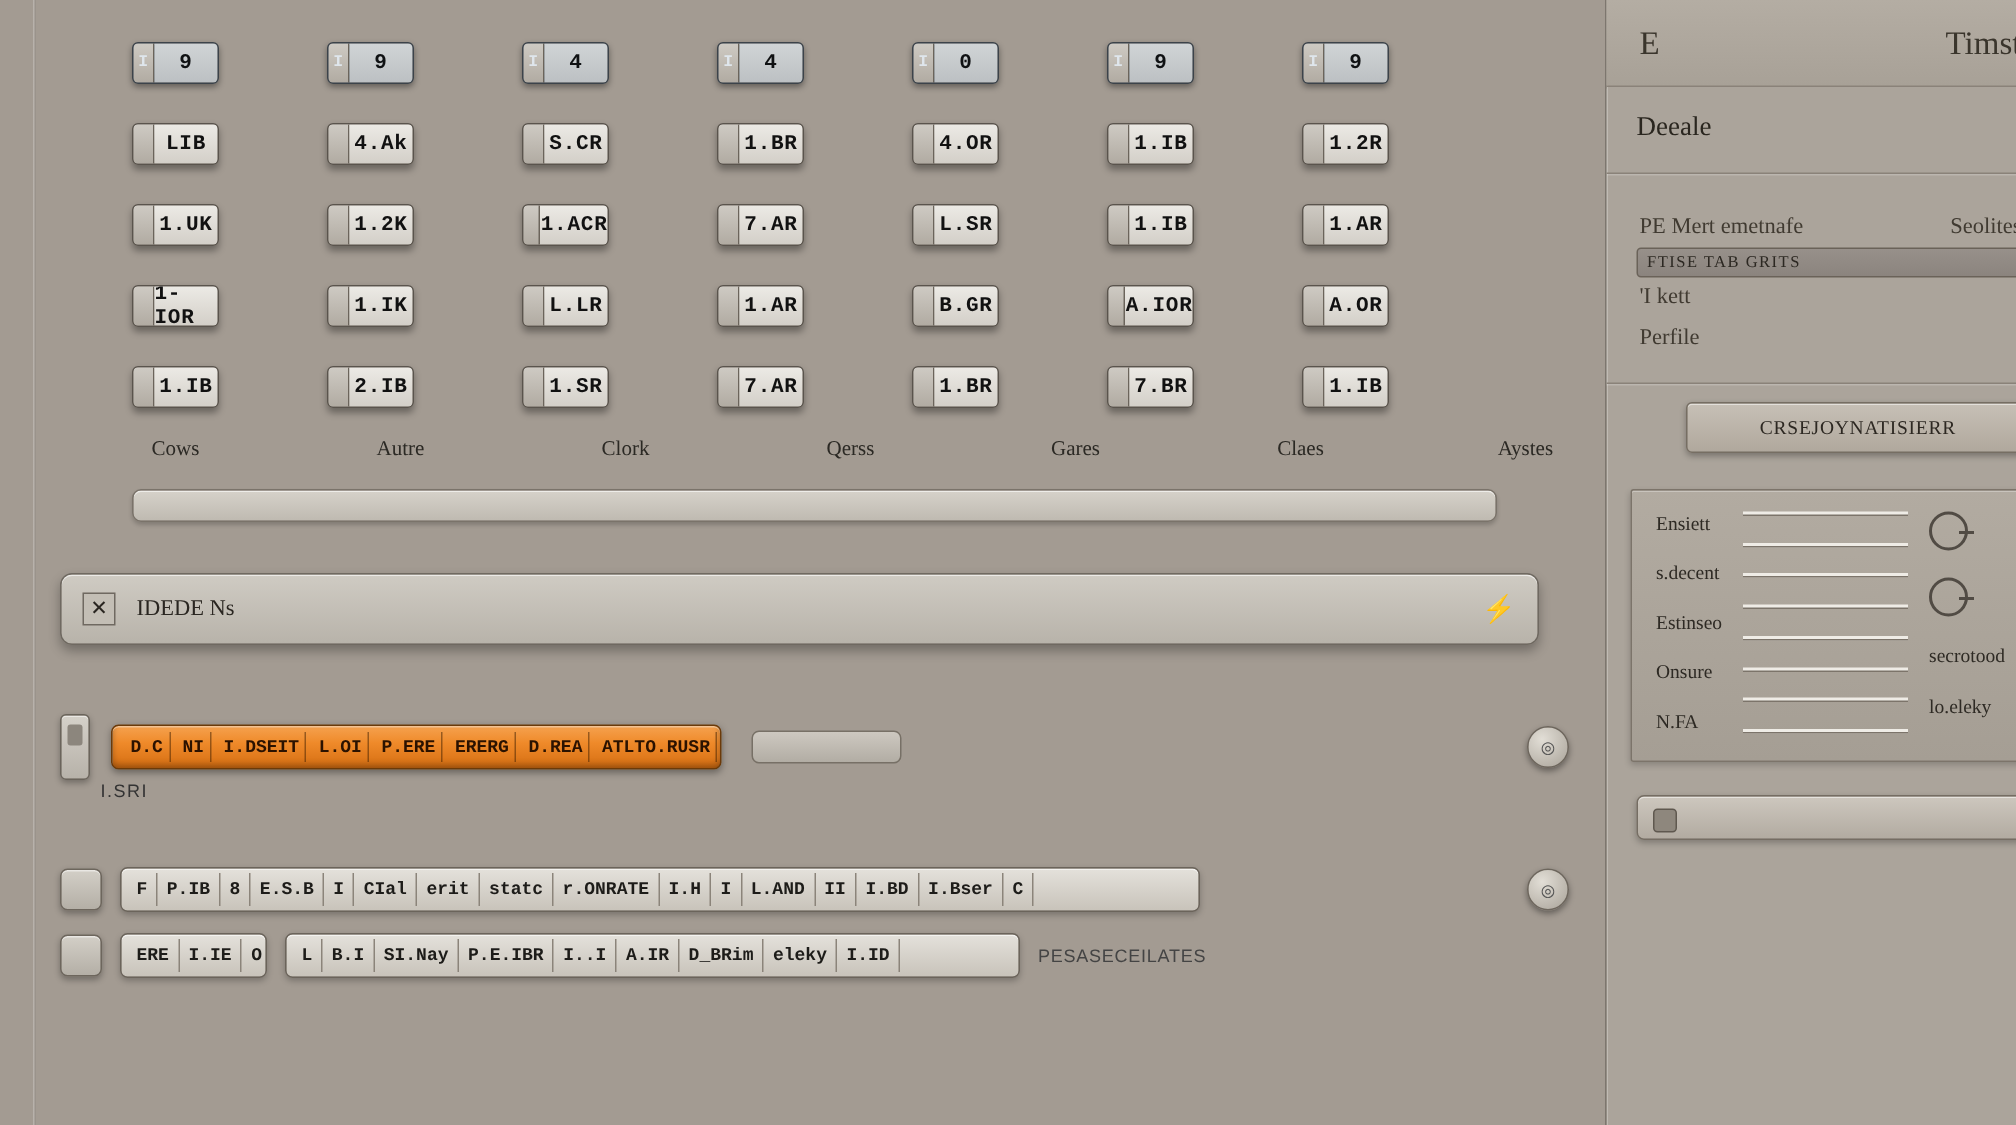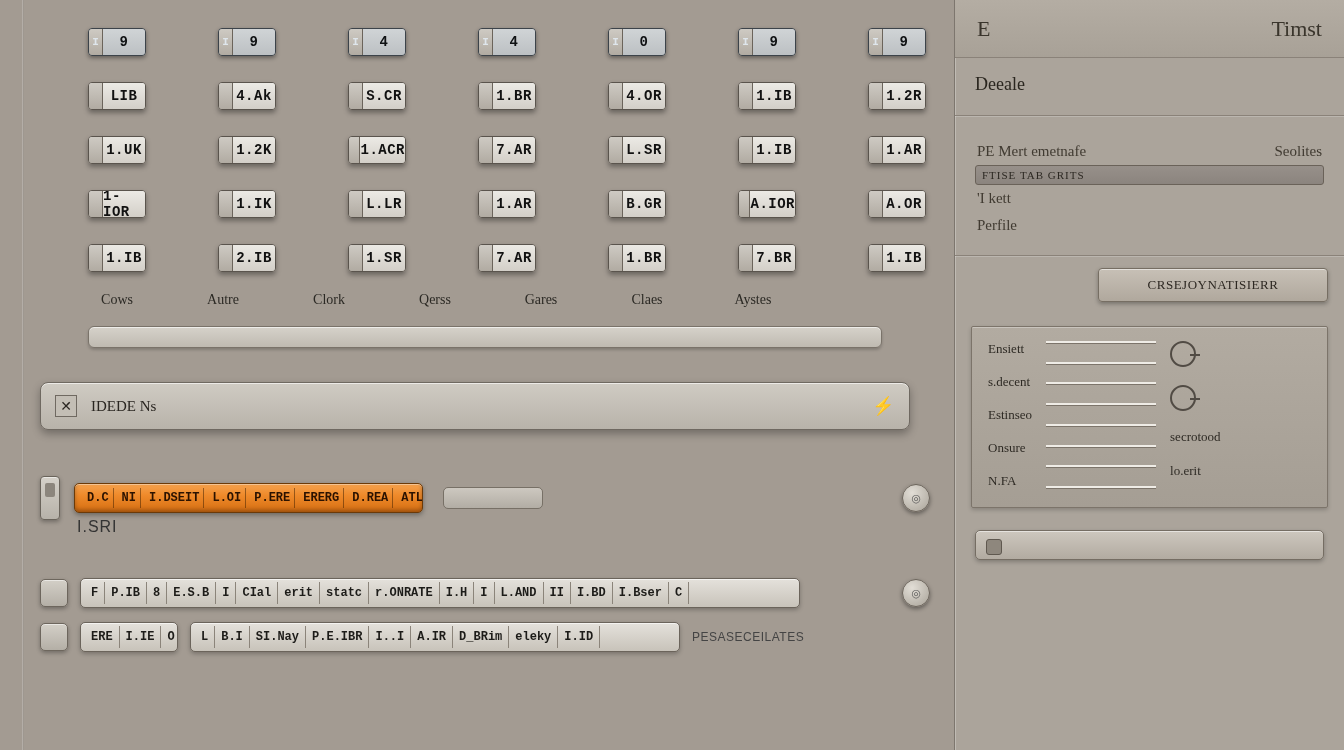--- a/index.html
+++ b/index.html
@@ -86,21 +86,21 @@
       height:100%;
       display:flex;
       align-items:center;
       justify-content:center;
       letter-spacing:.5px;
       color:#111;
       background: linear-gradient(#eceae5,#d3cfc8);
     }
     .labels-row {
       display:flex;
-      gap:48px;
+      gap:92px;
       padding-left:48px;
       margin-top:-6px;
       margin-bottom:18px;
     }
     .labels-row .lbl {
       width:58px;
       text-align:center;
       font-size:14px;
       color:#2b2924;
       font-family: Georgia, serif;
@@ -151,24 +151,24 @@
       border:1px solid #6a645b;
       border-radius:4px;
       box-shadow: inset 0 1px 0 rgba(255,255,255,.5), 0 2px 4px rgba(0,0,0,.3);
       position:relative;
     }
     .track-toggle::after{
       content:'';position:absolute;left:4px;right:4px;top:6px;height:14px;
       background:#8c867d;border-radius:2px;
     }
     .track-label{
-      font-size:16px;
+      font-size:12px;
       color:#333;
       position:absolute;
-      left:37px; margin-top:58px;
+      left:27px; margin-top:58px;
       letter-spacing:1px;
     }
     .orange-bar {
       flex:1;
       max-width:645px;
       height:30px;
       background: linear-gradient(#f5a24f,#ef8a2a 40%,#d56e12);
       border:1px solid #6b3a09;
       border-radius:5px;
       box-shadow: inset 0 1px 0 rgba(255,255,255,.4), inset 0 -2px 4px rgba(0,0,0,.3), 0 2px 5px rgba(0,0,0,.35);
@@ -615,19 +615,19 @@
           <div></div>
           <div></div>
           <div></div>
           <div></div>
           <div></div>
       </div>
       <div style="display:flex;flex-direction:column;gap:18px;align-items:flex-start;">
         <div class="dial"></div>
         <div class="dial"></div>
         <div>secrotood</div>
-        <div>lo.erit</div>
+        <div>lo.eleky</div>
       </div>
     </div>
   </div>
 
   <div class="rp-slider"></div>
 </div>
 
 </body></html>

